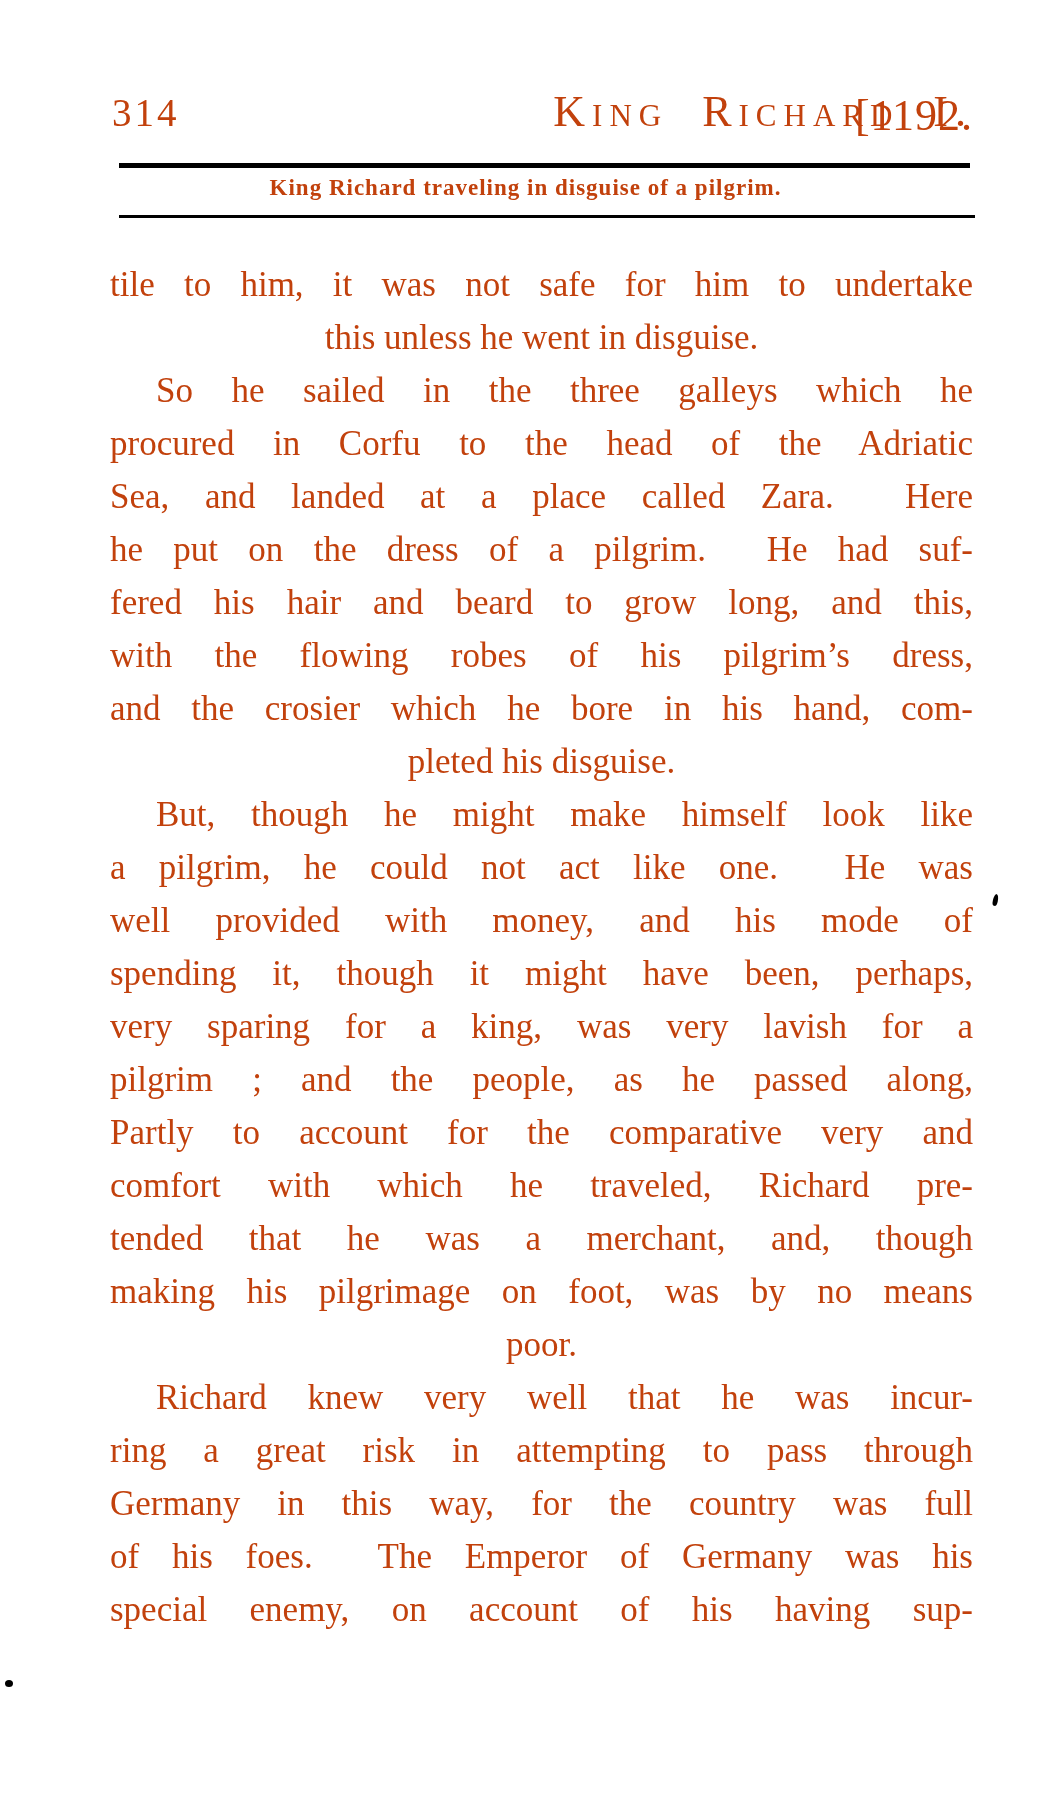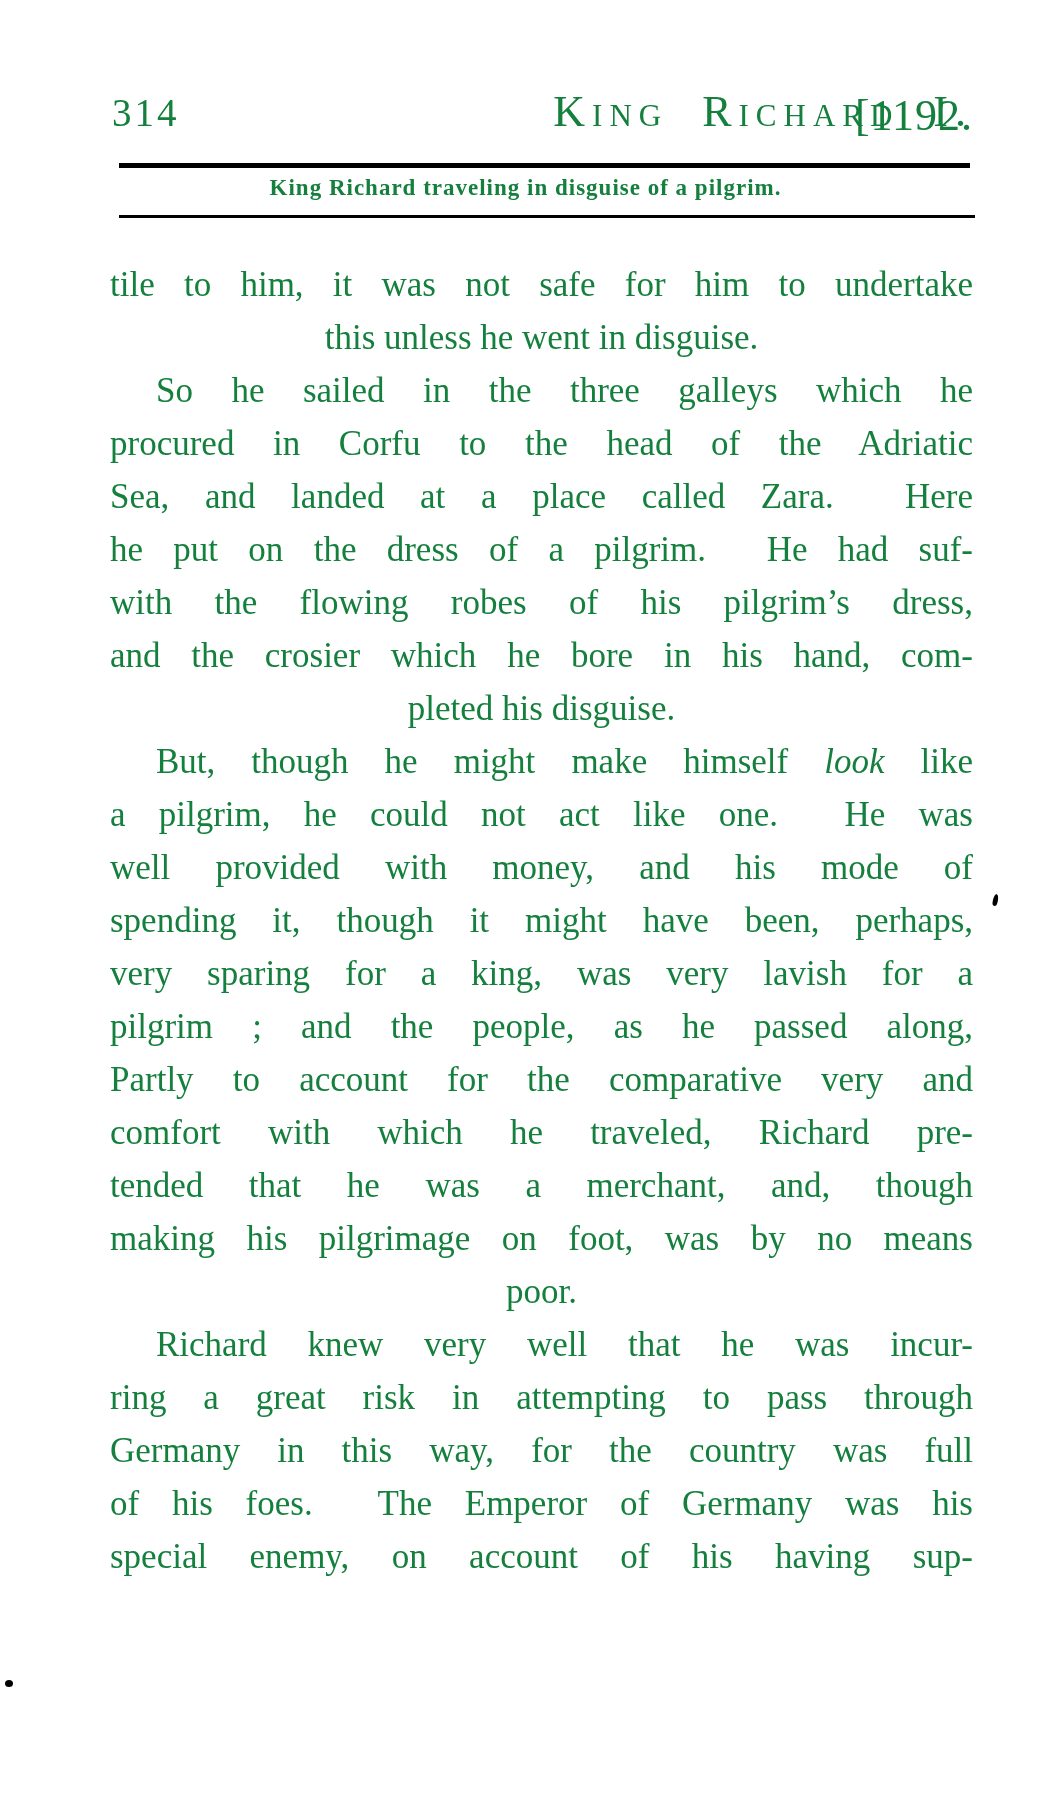--- a/index.html
+++ b/index.html
@@ -2,21 +2,21 @@
 <html><head>
 <meta charset="utf-8">
 <style>
   html, body { margin: 0; padding: 0; background: #e8e8e8; }
   .page {
     position: relative;
     width: 1059px;
     height: 1793px;
     background: #ffffff;
     font-family: "Liberation Serif", serif;
-    color: #15803d;
+    color: #c2410c;
     overflow: hidden;
     margin: 0 auto;
   }
   .hdr-row {
     position: absolute;
     top: 86px;
     left: 110px;
     width: 863px;
     height: 54px;
   }
@@ -76,21 +76,21 @@
     left: 110px;
     top: 229px;
     width: 863px;
     font-size: 35px;
     line-height: 53px;
     margin-top: 29px;
   }
   .line-justify { text-align: justify; text-align-last: justify; }
   .line-left { text-align: center; }
   .indent { text-indent: 46px; }
-  .italic { font-style: italic; }
+  .italic { }
   .speck {
     position: absolute;
     background: #000;
   }
   .speck-comma {
     width: 5px;
     height: 12px;
     border-radius: 50% 50% 50% 50% / 60% 60% 40% 40%;
     transform: rotate(12deg);
   }
@@ -117,20 +117,21 @@
 
   <div class="rule-thin"></div>
 
   <div class="body-text">
       <div class="line-justify"><span>tile to him, it was not safe for him to undertake</span></div>
       <div class="line-left"><span>this unless he went in disguise.</span></div>
       <div class="line-justify indent"><span>So he sailed in the three galleys which he</span></div>
       <div class="line-justify"><span>procured in Corfu to the head of the Adriatic</span></div>
       <div class="line-justify"><span>Sea, and landed at a place called Zara.&nbsp; Here</span></div>
       <div class="line-justify"><span>he put on the dress of a pilgrim.&nbsp; He had suf-</span></div>
+      <div class="line-justify"><span>fered his hair and beard to grow long, and this,</span></div>
       <div class="line-justify"><span>with the flowing robes of his pilgrim’s dress,</span></div>
       <div class="line-justify"><span>and the crosier which he bore in his hand, com-</span></div>
       <div class="line-left"><span>pleted his disguise.</span></div>
       <div class="line-justify indent"><span>But, though he might make himself </span><span class="italic">look</span><span> like</span></div>
       <div class="line-justify"><span>a pilgrim, he could not act like one.&nbsp; He was</span></div>
       <div class="line-justify"><span>well provided with money, and his mode of</span></div>
       <div class="line-justify"><span>spending it, though it might have been, perhaps,</span></div>
       <div class="line-justify"><span>very sparing for a king, was very lavish for a</span></div>
       <div class="line-justify"><span>pilgrim ; and the people, as he passed along,</span></div>
       <div class="line-justify"><span>Partly to account for the comparative very and</span></div>

